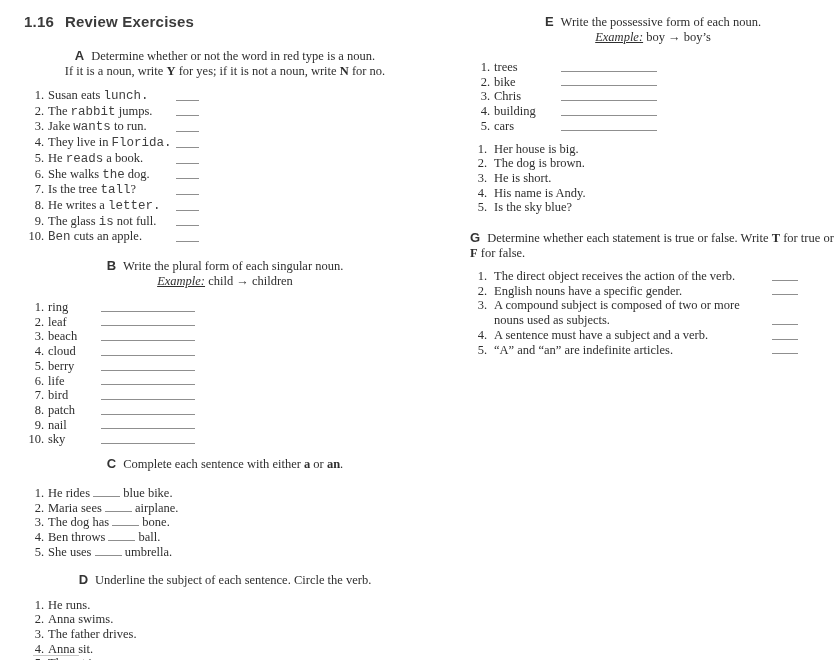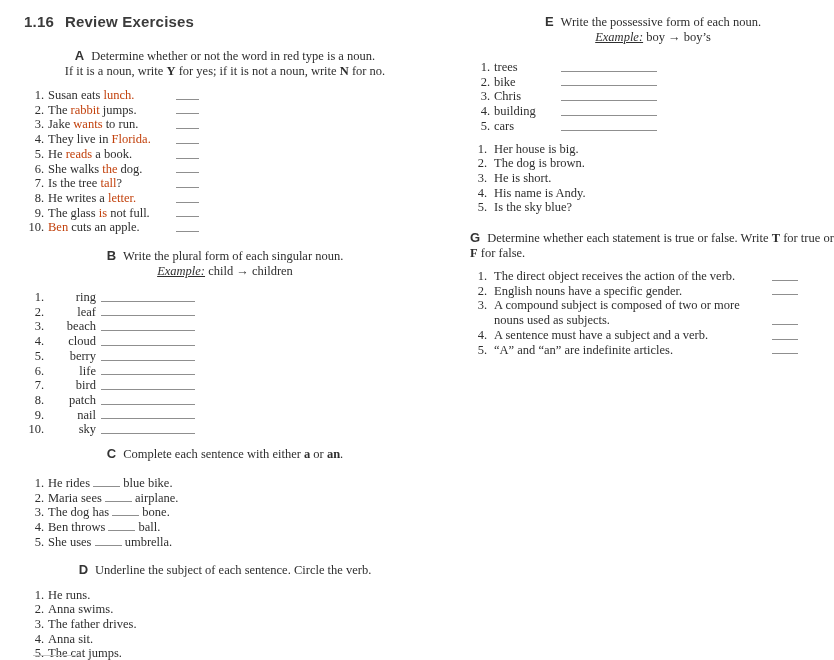--- a/index.html
+++ b/index.html
@@ -19,36 +19,36 @@
   .sec-head { font-size:12.5px; line-height:15px; }
   .head-line { white-space:nowrap;text-align:center; }
   .sec-letter { font-family:"Liberation Sans", sans-serif; font-weight:bold;
                 font-size:13px; color:#333; display:inline-block; margin-right:7px; }
   .ex-label { font-style:italic;text-decoration:underline; }
   b { font-weight:bold; }
 
   .list { margin:0; }
   .row { display:flex; line-height:14.7px; align-items:baseline; }
   .num { flex:none; width:20px; text-align:right; margin-right:4px; }
-  .red { color:#c2410c; }
+  .red { color:#404040;font-family:Liberation Mono, monospace; }
 
   .blank { display:inline-block; border-bottom:1px solid #8f8f8f; }
   .flex-blank { flex:none; align-self:flex-end; height:0; margin-bottom:3px;
                 border-bottom:1px solid #8f8f8f; }
 
   
   .m-a-head { margin-top:17px; }
   .m-a-list { margin-top:9px; }
   .a-sent { flex:none; width:128px; white-space:nowrap; }
   .a-blank { width:23px; }
 
   
   .m-b-head { margin-top:13px; }
   .m-b-list { margin-top:11px; }
-  .b-word { flex:none; width:48px; margin-right:5px; white-space:nowrap;text-align:right; }
+  .b-word { flex:none; width:48px; margin-right:5px; white-space:nowrap; }
   .b-blank { width:94px; }
 
   
   .m-c-head { margin-top:9px; }
   .m-c-list { margin-top:14px; }
   .c-sent { white-space:nowrap; }
   .inline-blank { width:27px; height:9px; }
 
   
   .m-d-head { margin-top:12px; }

